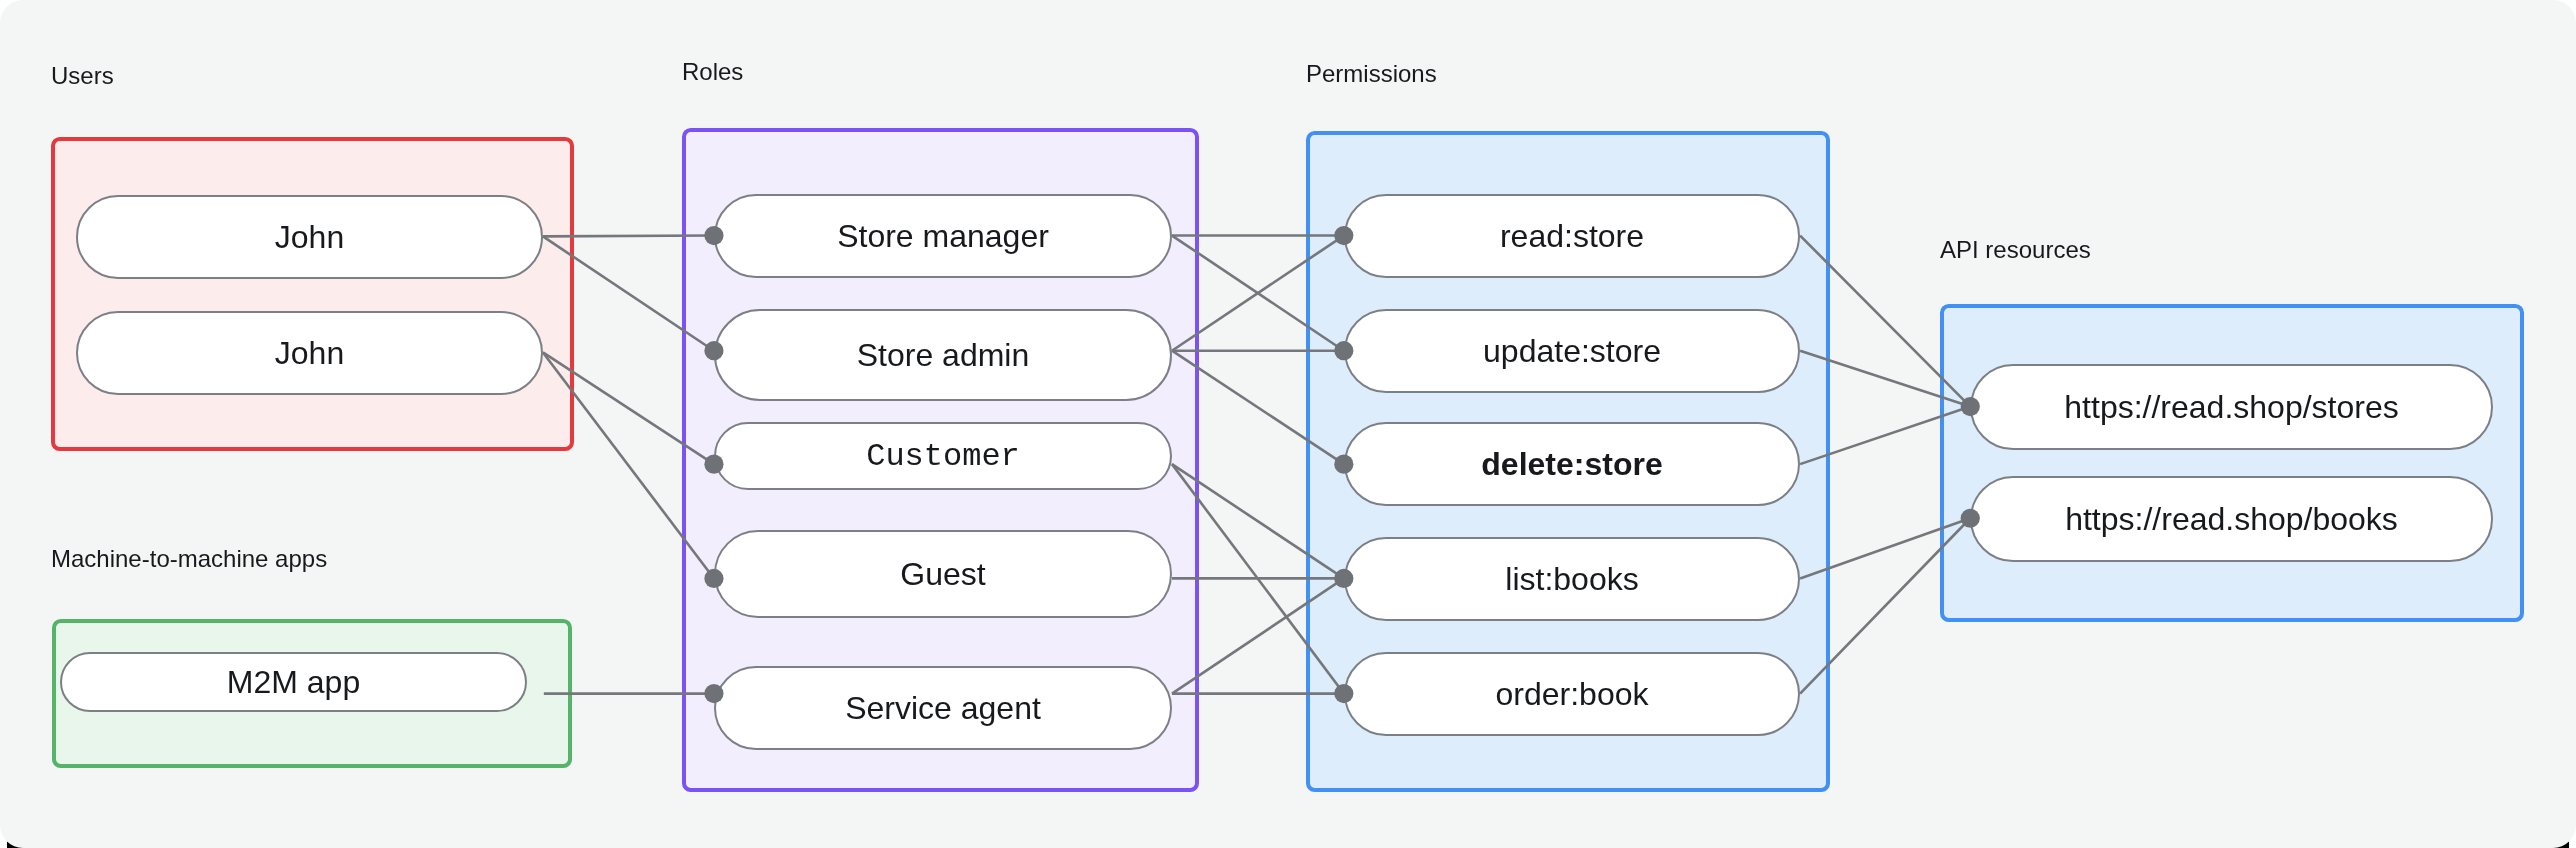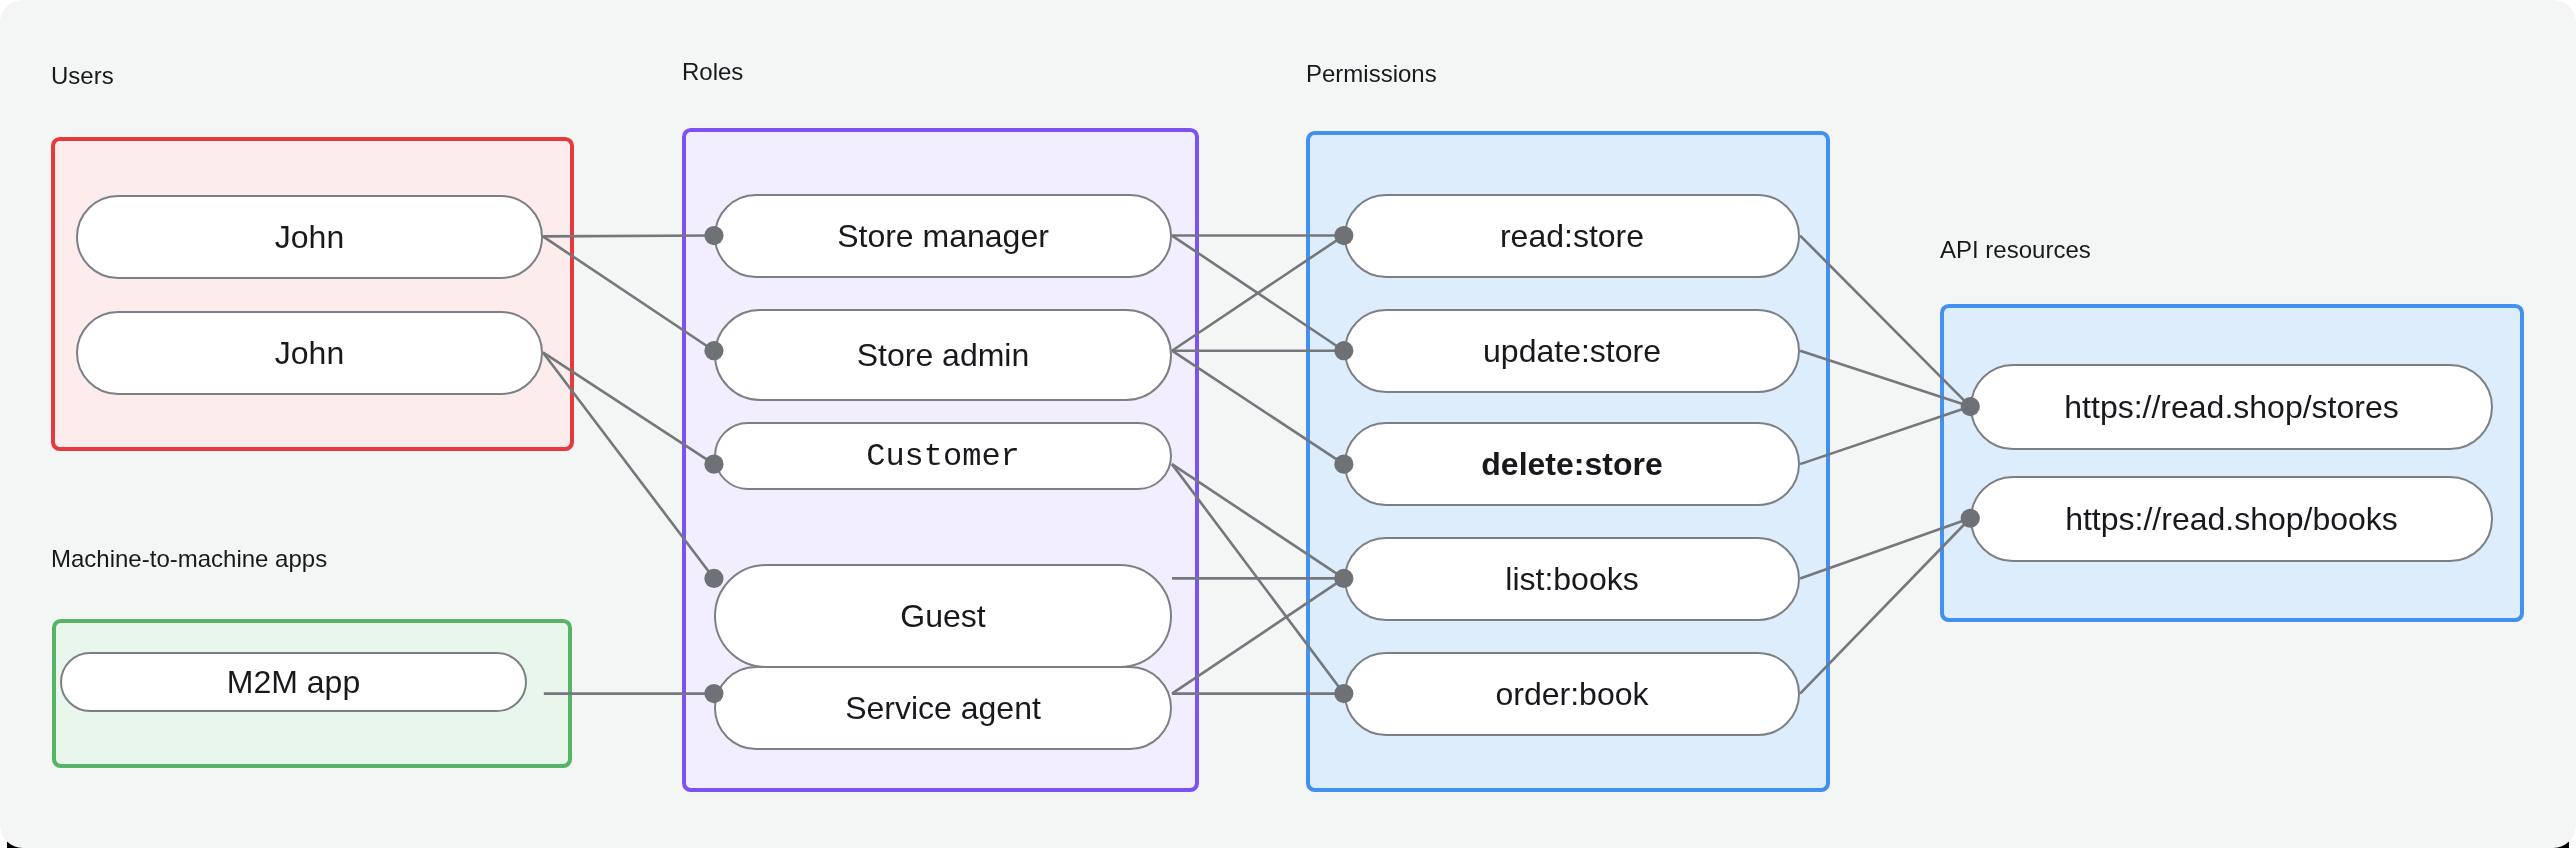--- a/index.html
+++ b/index.html
@@ -53,21 +53,21 @@
         <line x1="2063" y1="663" x2="2258" y2="594" stroke="#74777c" stroke-width="3"></line>
         <line x1="2063" y1="795" x2="2258" y2="594" stroke="#74777c" stroke-width="3"></line>
       </svg>
     <div id="layer-nodes">
         <div class="node" style="left: 76px; top: 195px; width: 467px; height: 84px;">John</div>
         <div class="node" style="left: 76px; top: 311px; width: 467px; height: 84px;">John</div>
         <div class="node" style="left: 60px; top: 652px; width: 467px; height: 60px;">M2M app</div>
         <div class="node" style="left: 714px; top: 194px; width: 458px; height: 84px;">Store manager</div>
         <div class="node" style="left: 714px; top: 309px; width: 458px; height: 92px;">Store admin</div>
         <div class="node" style="left: 714px; top: 422px; width: 458px; height: 68px; font-family: Liberation Mono, monospace;">Customer</div>
-        <div class="node" style="left: 714px; top: 564px; width: 458px; height: 104px;">Guest</div>
+        <div class="node" style="left: 714px; top: 530px; width: 458px; height: 88px;">Guest</div>
         <div class="node" style="left: 714px; top: 652px; width: 458px; height: 84px; margin-top: 14px;">Service agent</div>
         <div class="node" style="left: 1344px; top: 194px; width: 456px; height: 84px;">read:store</div>
         <div class="node" style="left: 1344px; top: 309px; width: 456px; height: 84px;">update:store</div>
         <div class="node" style="left: 1344px; top: 422px; width: 456px; height: 84px; font-weight: bold;">delete:store</div>
         <div class="node" style="left: 1344px; top: 537px; width: 456px; height: 84px;">list:books</div>
         <div class="node" style="left: 1344px; top: 652px; width: 456px; height: 84px;">order:book</div>
         <div class="node" style="left: 1970px; top: 364px; width: 523px; height: 86px; text-align: center;">https://read.shop/stores</div>
         <div class="node" style="left: 1970px; top: 476px; width: 523px; height: 86px;">https://read.shop/books</div>
       </div>
     <svg class="dot-layer" viewBox="0 0 2952 972" xmlns="http://www.w3.org/2000/svg">

